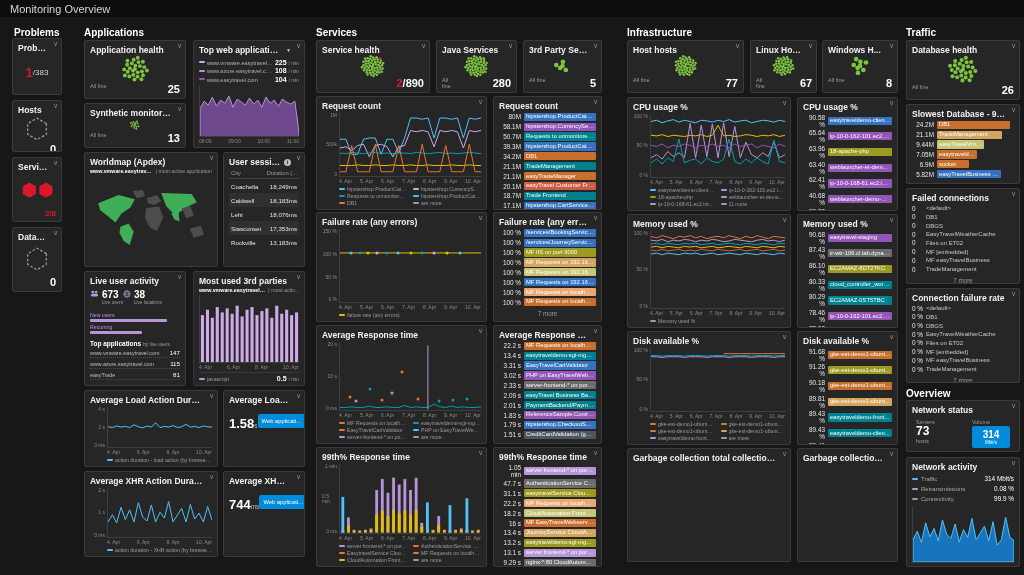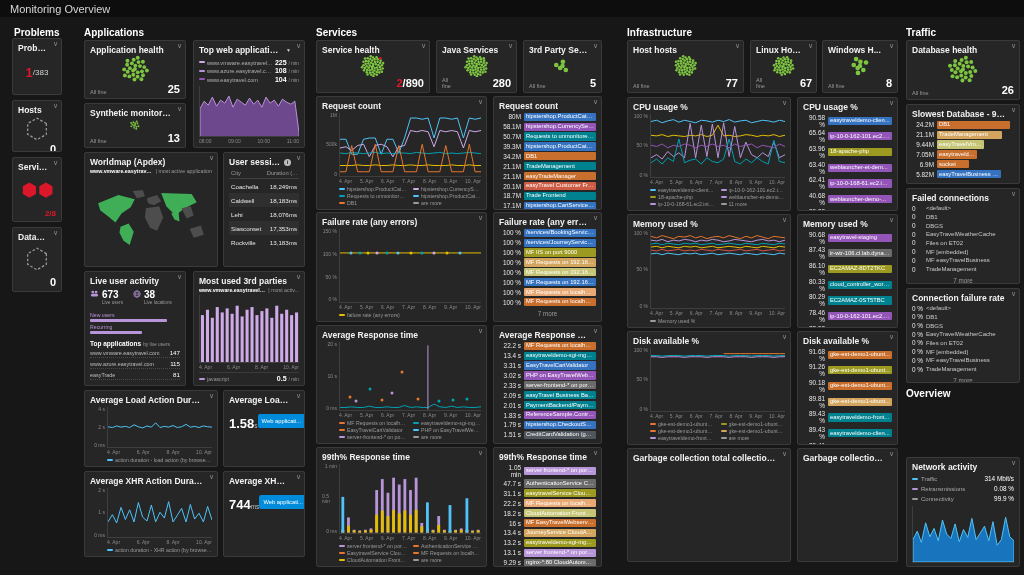--- a/index.html
+++ b/index.html
@@ -10,21 +10,21 @@
   .tile{position:absolute;background:#262626;border:1px solid #3a3a3a;border-radius:2px;
         box-sizing:border-box;padding:4px 5px 3px 5px;display:flex;flex-direction:column;overflow:hidden;}
   .trow{display:flex;align-items:center;flex:none;min-width:0;padding-right:8px;}
   .ttl{font-size:8.5px;font-weight:bold;color:#f2f2f2;white-space:nowrap;overflow:hidden;text-overflow:ellipsis;min-width:0;}
   .chev{position:absolute;top:1px;right:3px;font-size:7px;color:#8a8a8a;line-height:1.2;cursor:pointer;}
   .ficon{font-size:5px;color:#cccccc;margin-left:4px;flex:none;}
   .iicon{margin-left:auto;flex:none;width:7px;height:7px;border-radius:50%;background:#bdbdbd;color:#262626;
          font-size:5.5px;font-weight:bold;text-align:center;line-height:7px;}
   
   .health-body{flex:1;min-height:0;position:relative;}
-  .foot{display:flex;justify-content:space-between;align-items:flex-end;flex:none;gap:35px;}
+  .foot{display:flex;justify-content:space-between;align-items:flex-start;flex:none;gap:35px;}
   .foot-status{font-size:5.5px;color:#9a9a9a;}
   .foot-count{font-size:11px;font-weight:bold;color:#fff;margin-left:auto;}
   .alert-red{color:#dc172a;}
   
   .center-body{flex:1;display:flex;align-items:center;justify-content:center;position:relative;}
   .ratio-big{font-size:13px;font-weight:bold;color:#dc172a;}
   .ratio-small{font-size:8px;color:#d6d6d6;}
   
   .subrow{display:flex;gap:2px;font-size:5.3px;flex:none;min-width:0;margin-top:1px;}
   .sublink{color:#fff;font-weight:bold;white-space:nowrap;overflow:hidden;text-overflow:ellipsis;cursor:pointer;}
@@ -59,21 +59,21 @@
   .thead{display:flex;justify-content:space-between;font-size:5.8px;color:#9a9a9a;border-bottom:1px solid #414141;padding:3px 2px 2px 2px;flex:none;}
   .trowi{display:flex;justify-content:space-between;font-size:6.2px;color:#e8e8e8;padding:3.5px 2px;flex:none;cursor:pointer;}
   .trowi.alt{background:#2f2f2f;}
   
   .vbody{display:flex;justify-content:space-between;align-items:flex-start;margin-top:9px;}
   .bigval{font-size:13px;font-weight:bold;color:#fff;line-height:1;}
   .bigunit{font-size:6.5px;color:#bbb;}
   .btn{background:#008cdb;color:#fff;font-size:5.8px;padding:4px 4px;border-radius:2px;max-width:46px;
        white-space:nowrap;overflow:hidden;text-overflow:ellipsis;text-align:center;cursor:pointer;flex:none;}
   
-  .lstats{display:flex;gap:10px;margin-top:4px;flex:none;}
+  .lstats{display:flex;margin-top:4px;flex:none;}
   .lstat{display:flex;gap:3px;align-items:flex-start;}
   .stat-num{font-size:10px;font-weight:bold;color:#fff;line-height:1;}
   .stat-sub{font-size:4.6px;color:#9a9a9a;}
   .nbar-label{font-size:5.2px;color:#b894d8;}
   .nbar{height:3px;background:#b894d8;border-radius:1px;margin:1px 0 2px 0;}
   .tt-title{font-size:6.5px;font-weight:bold;color:#fff;margin-top:4px;}
   .tt-sub{font-size:4.8px;color:#9a9a9a;font-weight:normal;}
   .app-row{display:flex;align-items:baseline;margin-top:2px;border-bottom:1px dotted #4a4a4a;padding-bottom:1px;cursor:pointer;}
   .app-label{flex:1;min-width:0;font-size:5.4px;color:#bdbdbd;white-space:nowrap;overflow:hidden;text-overflow:ellipsis;}
   .app-val{font-size:6.2px;color:#fff;flex:none;margin-left:3px;}
@@ -1655,20 +1655,40 @@
         <span class="lval" style="width: 14px; text-align: left;">0</span>
         <span class="tlabel">MF easyTravelBusiness</span>
       </div>
       <div class="list-row">
         <span class="lval" style="width: 14px; text-align: left;">0</span>
         <span class="tlabel">TradeManagement</span>
       </div>
       <div class="more">7 more</div>
       <span class="chev">∨</span>
     </div>
+  <div class="tile" style="left:906px;top:400px;width:114px;height:52px">
+      <div class="trow">
+        <span class="ttl">Network status</span>
+      </div>
+      <div class="ns-body">
+        <div>
+          <div class="ns-label">Servers</div>
+          <div class="ns-val">73</div>
+          <div class="ns-label">hosts</div>
+        </div>
+        <div>
+          <div class="ns-label">Volume</div>
+          <div class="volbox">
+            <div class="vol-num">314</div>
+            <div class="vol-unit">Mbit/s</div>
+          </div>
+        </div>
+      </div>
+      <span class="chev">∨</span>
+    </div>
   <div class="tile" style="left:906px;top:457px;width:114px;height:110px">
       <div class="trow">
         <span class="ttl">Network activity</span>
       </div>
       <div class="nm-row">
         <span class="lmark" style="background: rgb(79, 195, 247);"></span>
         <span class="nm-label">Traffic</span>
         <span class="nm-val">314 Mbit/s</span>
       </div>
       <div class="nm-row">

